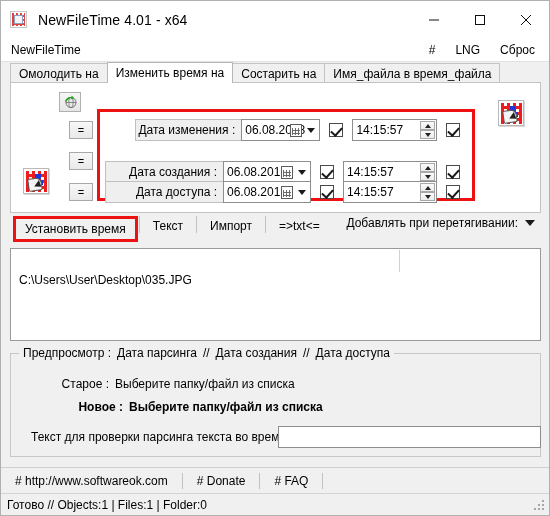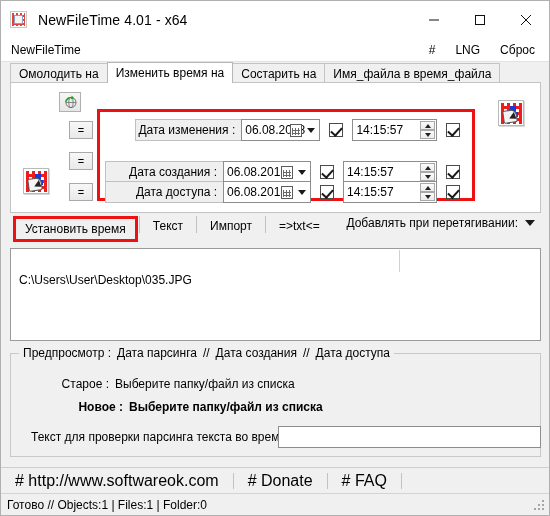--- a/index.html
+++ b/index.html
@@ -248,21 +248,21 @@
     position:absolute; left:277px; top:425px; width:263px; height:22px;
     background:#fff; border:1px solid #8d8d8d;
   }
 
   
   .linkbar {
     position:absolute; left:0; top:466px; width:548px; height:26px;
     border-top:1px solid #cfcfcf;
     display:flex; align-items:center;
   }
-  .link-item { padding:0 14px; font-size:16px; }
+  .link-item { padding:0 14px; font-size:12px; }
   .lk-sep { width:1px; height:16px; background:#c2c2c2; }
 
   
   .statusbar {
     position:absolute; left:0; top:492px; width:548px; height:22px;
     background:#f0f0f0; border-top:1px solid #d4d4d4;
     display:flex; align-items:center;
   }
   .status-text { margin-left:6px; font-size:12px; }
   .grip { position:absolute; right:3px; bottom:3px; width:12px; height:12px; }

